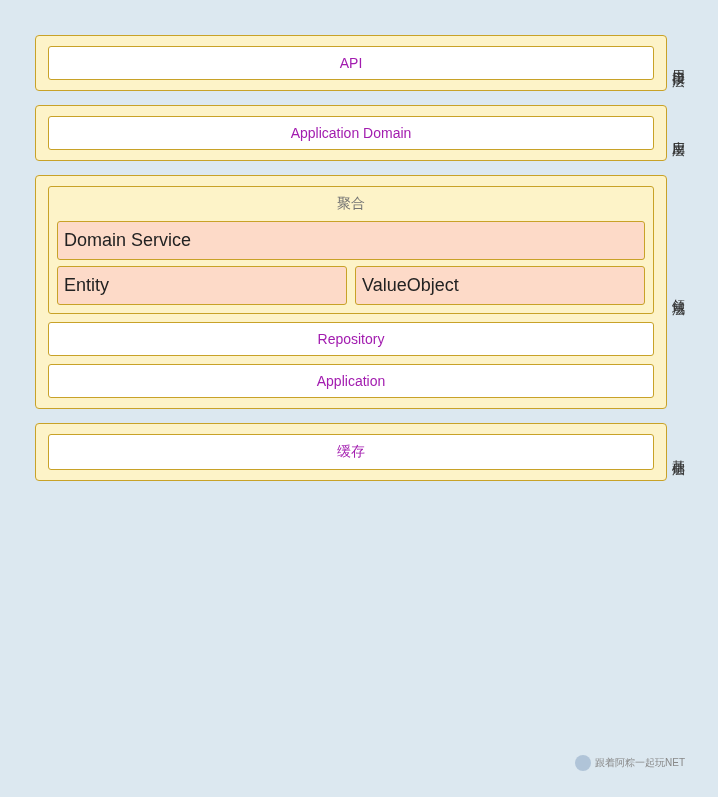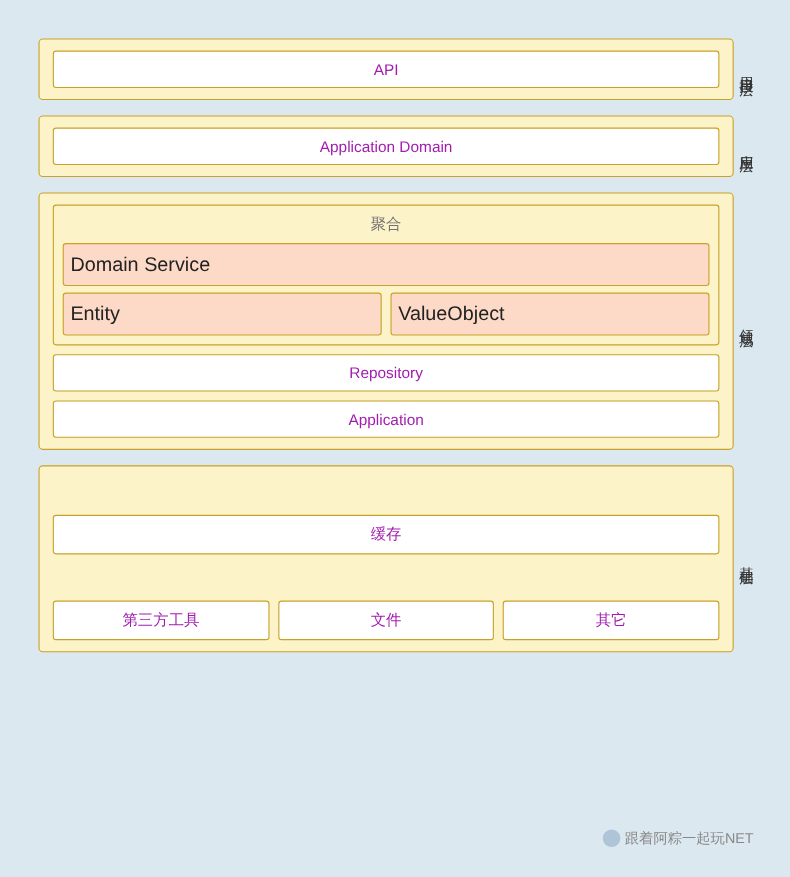--- a/index.html
+++ b/index.html
@@ -73,21 +73,20 @@
       flex-direction: row;
       gap: 8px;
     }
     .row-2col .inner-box-pink {
       flex: 1;
     }
     .row-3col {
       display: flex;
       flex-direction: row;
       gap: 8px;
-      margin-top: 34px;
     }
     .row-3col .inner-box {
       flex: 1;
     }
     .aggregate-box {
       background: #fdf3c8;
       border: 1.5px solid #c8a228;
       border-radius: 3px;
       padding: 8px 8px;
       display: flex;
@@ -97,21 +96,21 @@
     .aggregate-title {
       text-align: center;
       font-size: 14px;
       color: #737373;
       padding-bottom: 2px;
     }
     .footer-watermark {
       position: absolute;
       bottom: 8px;
       right: 14px;
-      font-size: 13px;
+      font-size: 10px;
       color: #888;
       display: flex;
       align-items: center;
       gap: 4px;
     }
     .watermark-icon {
       width: 16px;
       height: 16px;
       border-radius: 50%;
       background: #b0c4d8;
@@ -158,25 +157,20 @@
     <div class="layer-label">
       <span>领域层</span>
     </div>
   </div>
 
   <div class="layer-row">
     <div class="layer-box">
       <div class="row-3col">
         <div class="inner-box">缓存</div>
       </div>
-      <div class="row-3col">
-        <div class="inner-box">第三方工具</div>
-        <div class="inner-box">文件</div>
-        <div class="inner-box">其它</div>
-      </div>
     </div>
     <div class="layer-label">
       <span>基础层</span>
     </div>
   </div>
 
   <div class="footer-watermark">
     <span class="watermark-icon"></span>
     <span>跟着阿粽一起玩NET</span>
   </div>

